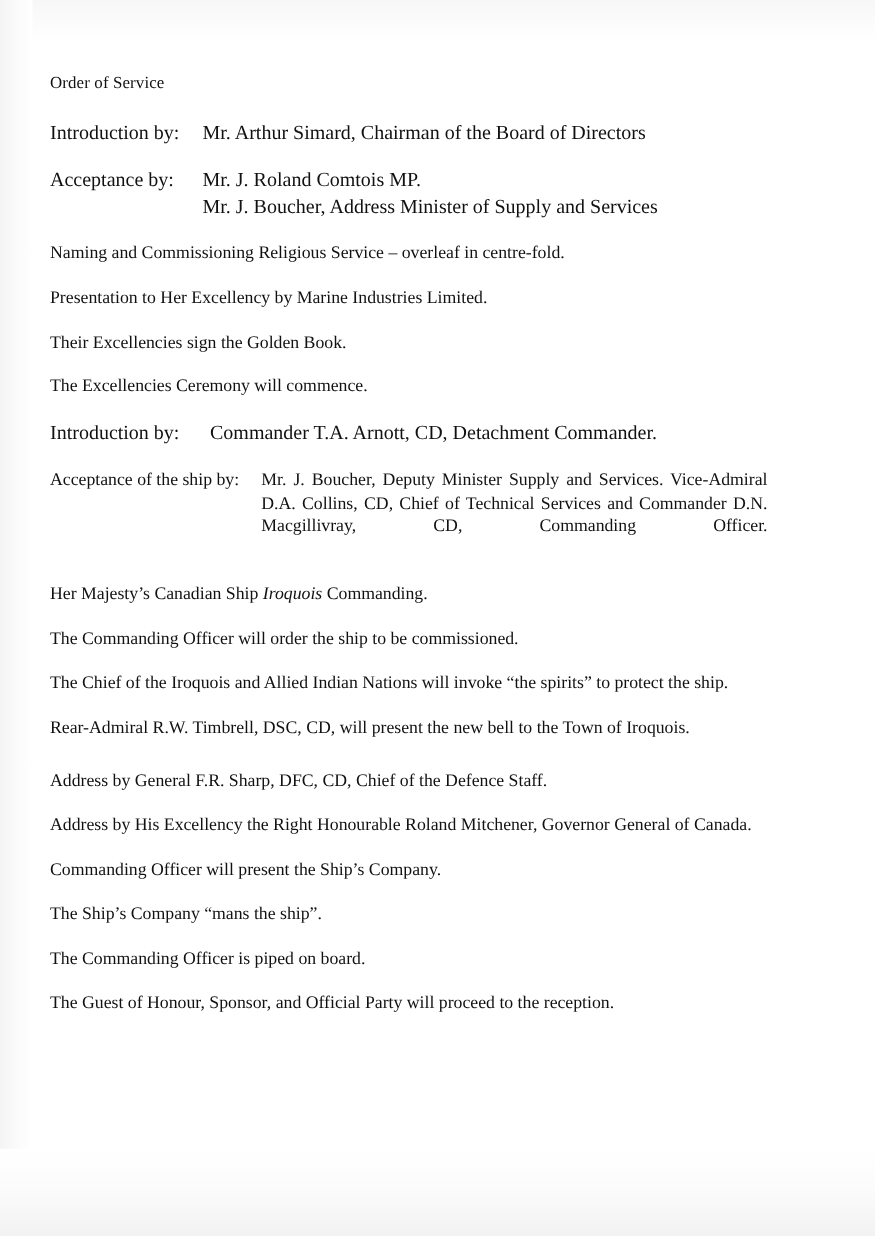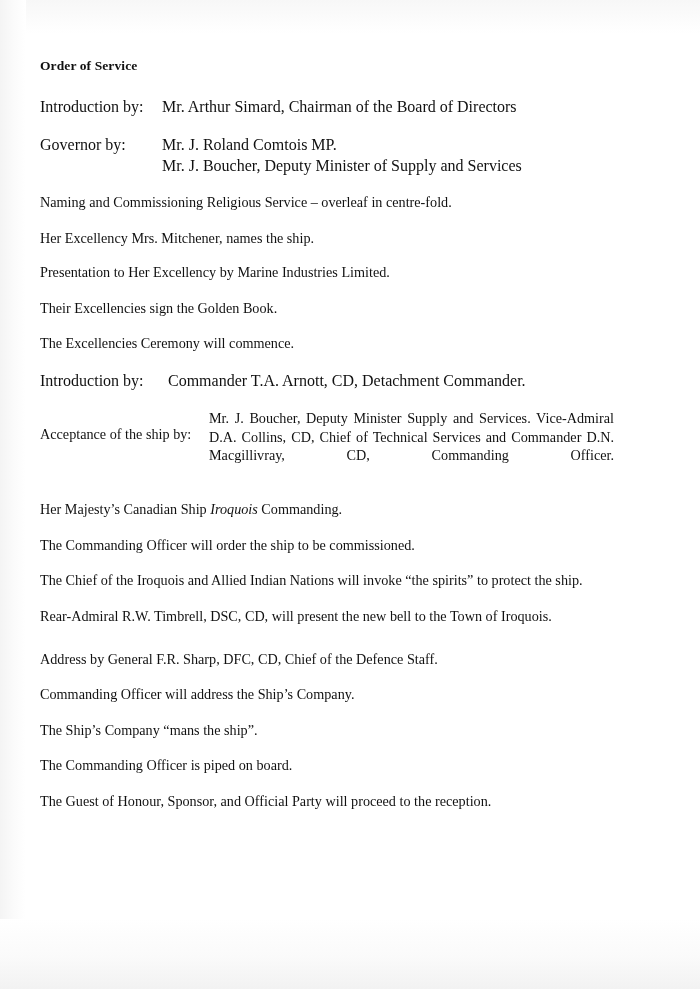--- a/index.html
+++ b/index.html
@@ -40,21 +40,21 @@
   }
 
   .page {
     position: absolute;
     left: 40px;
     top: 58px;
     width: 574px;
   }
 
   .doc-title {
-    font-weight: bold;
+    font-weight: normal;
     font-size: 13.5px;
     letter-spacing: 0.1px;
     margin: 0 0 23px 0;
     line-height: 1.15;
   }
 
   
   .para {
     font-size: 14.2px;
     line-height: 1.2;
@@ -92,21 +92,21 @@
     line-height: 1.29;
     margin: 0 0 18.5px 0;
     text-align: justify;
     text-indent: 0;
     padding-left: 169px;
     position: relative;
   }
   .accept .label {
     position: absolute;
     left: 0;
-    top: 16px;
+    top: 0;
     white-space: nowrap;
   }
   .accept .body {
     display: block;
     text-align: justify;
   }
   .accept .body::after {
     content: "";
     display: inline-block;
     width: 100%;
@@ -148,30 +148,29 @@
 <div class="page">
 
   <div class="doc-title">Order of Service</div>
 
   <div class="row row-intro1">
     <span class="label">Introduction by:</span>
     <span class="value">Mr. Arthur Simard, Chairman of the Board of Directors</span>
   </div>
 
   <div class="row row-addresses">
-    <span class="label">Governor by:</span>
+    <span class="label">Acceptance by:</span>
     <span class="value">
       <span class="vline">Mr. J. Roland Comtois MP.</span><br>
-      <span class="vline">Mr. J. Boucher, Deputy Minister of Supply and Services</span><br>
+      <span class="vline">Mr. J. Boucher, Address Minister of Supply and Services</span><br>
     </span>
   </div>
 
   <div class="para">Naming and Commissioning Religious Service – overleaf in centre-fold.</div>
 
-  <div class="para tight">Her Excellency Mrs. Mitchener, names the ship.</div>
 
 
   <div class="para">Presentation to Her Excellency by Marine Industries Limited.</div>
 
   <div class="para">Their Excellencies sign the Golden Book.</div>
 
   <div class="para">The Excellencies Ceremony will commence.</div>
 
   <div class="row row-intro2">
     <span class="label">Introduction by:</span>
@@ -187,22 +186,23 @@
 
   <div class="para">The Commanding Officer will order the ship to be commissioned.</div>
 
   <div class="para">The Chief of the Iroquois and Allied Indian Nations will invoke “the spirits” to protect the ship.</div>
 
 
   <div class="para">Rear-Admiral R.W. Timbrell, DSC, CD, will present the new bell to the Town of Iroquois.</div>
 
   <div class="para gap-before">Address by General F.R. Sharp, DFC, CD, Chief of the Defence Staff.</div>
 
-
-  <div class="para">Commanding Officer will address the Ship’s Company.</div>
+  <div class="para">Address by His Excellency the Right Honourable Roland Mitchener, Governor General of Canada.</div>
+
+  <div class="para">Commanding Officer will present the Ship’s Company.</div>
 
   <div class="para">The Ship’s Company “mans the ship”.</div>
 
   <div class="para">The Commanding Officer is piped on board.</div>
 
   <div class="para">The Guest of Honour, Sponsor, and Official Party will proceed to the reception.</div>
 
 </div>
 
 </body></html>

